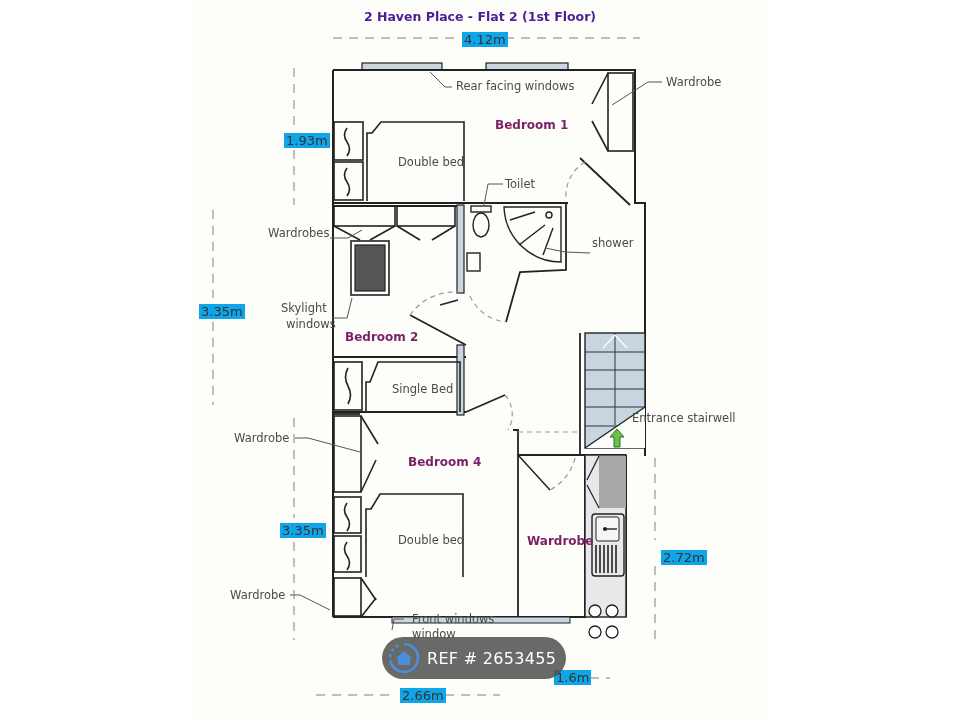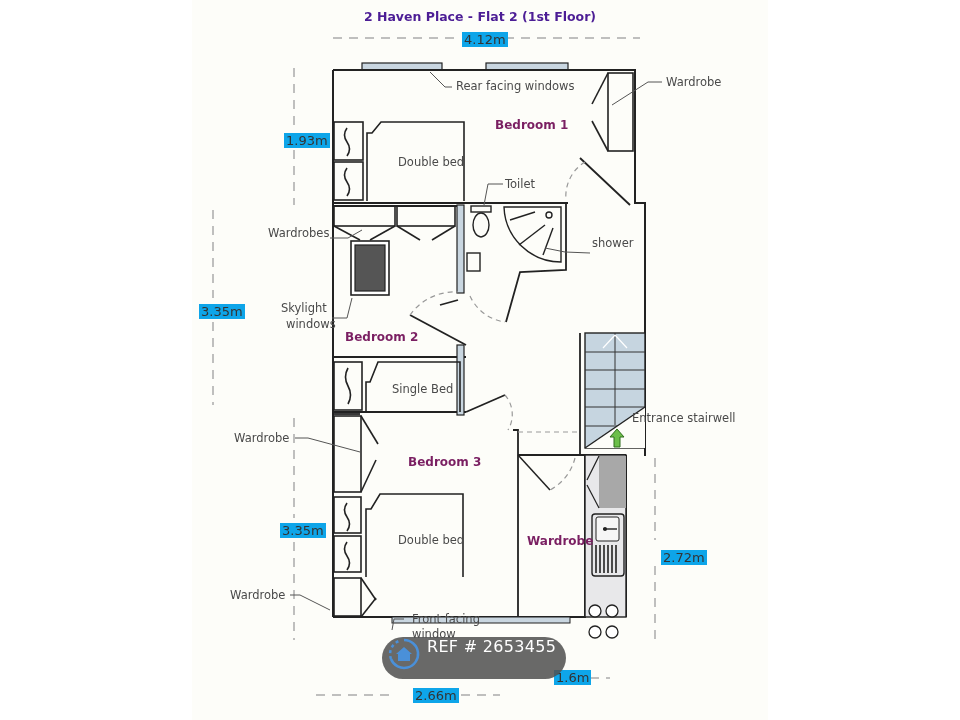--- a/index.html
+++ b/index.html
@@ -3,21 +3,21 @@
 <meta charset="utf-8">
 <style>
   html,body{margin:0;padding:0;}
   body{width:960px;height:720px;background:#ffffff;position:relative;overflow:hidden;font-family:"DejaVu Sans",sans-serif;}
   #canvas{position:absolute;left:192px;top:0;width:576px;height:720px;background:#fdfdf9;}
   svg{position:absolute;left:0;top:0;}
   .lbl{position:absolute;font-size:11.5px;color:#4a4a4a;white-space:nowrap;line-height:1.15;}
   .room{position:absolute;font-size:12px;font-weight:bold;color:#7a1f62;white-space:nowrap;}
   .dim{position:absolute;font-size:13px;color:#333;white-space:nowrap;background:#0ea5e9;padding:0 2px;}
   .title{position:absolute;left:0;width:960px;top:9px;text-align:center;font-size:12.5px;font-weight:bold;color:#4c1d95;}
-  .ref{position:absolute;left:382px;top:637px;width:184px;height:42px;border-radius:21px;background:rgba(80,80,80,0.86);color:#fff;display:flex;}
+  .ref{position:absolute;left:382px;top:637px;width:184px;height:42px;border-radius:21px;background:rgba(80,80,80,0.86);color:#fff;display:flex;align-items:center;}
   .ref-icon{width:34px;height:34px;margin-left:5px;position:relative;}
   .ref-text{font-size:16px;margin-left:6px;letter-spacing:0.3px;}
 </style>
 </head>
 <body>
 
 <div id="canvas"></div>
 
 <div class="title">2 Haven Place - Flat 2 (1st Floor)</div>
 
@@ -198,42 +198,42 @@
     <polyline points="290,595 300,595 330,610"></polyline>
     <polyline points="404,619 394,619 392,630"></polyline>
   </g>
 </svg>
 
 <div class="dim" style="left:462px;top:32px;">4.12m</div>
 <div class="dim" style="left:284px;top:133px;">1.93m</div>
 <div class="dim" style="left:199px;top:304px;">3.35m</div>
 <div class="dim" style="left:280px;top:523px;">3.35m</div>
 <div class="dim" style="left:661px;top:550px;">2.72m</div>
-<div class="dim" style="left:400px;top:688px;margin-left:13px;">2.66m</div>
+<div class="dim" style="left:400px;top:688px;">2.66m</div>
 <div class="dim" style="left:554px;top:670px;">1.6m</div>
 
 <div class="room" style="left:495px;top:118px;">Bedroom 1</div>
 <div class="room" style="left:345px;top:330px;">Bedroom 2</div>
-<div class="room" style="left:408px;top:455px;">Bedroom 3</div>
+<div class="room" style="left:408px;top:455px;">Bedroom 4</div>
 <div class="room" style="left:527px;top:534px;">Wardrobe</div>
 
 <div class="lbl" style="left:456px;top:80px;">Rear facing windows</div>
 <div class="lbl" style="left:666px;top:76px;">Wardrobe</div>
 <div class="lbl" style="left:398px;top:156px;">Double bed</div>
 <div class="lbl" style="left:505px;top:178px;">Toilet</div>
 <div class="lbl" style="left:592px;top:237px;">shower</div>
 <div class="lbl" style="left:268px;top:227px;">Wardrobes</div>
 <div class="lbl" style="left:281px;top:302px;">Skylight</div>
 <div class="lbl" style="left:286px;top:318px;">windows</div>
 <div class="lbl" style="left:392px;top:383px;text-align:center;">Single Bed</div>
 <div class="lbl" style="left:632px;top:412px;">Entrance stairwell</div>
 <div class="lbl" style="left:234px;top:432px;">Wardrobe</div>
 <div class="lbl" style="left:398px;top:534px;">Double bed</div>
 <div class="lbl" style="left:230px;top:589px;">Wardrobe</div>
-<div class="lbl" style="left:412px;top:613px;">Front facing</div>
+<div class="lbl" style="left:412px;top:613px;">Front windows</div>
 <div class="lbl" style="left:412px;top:628px;">window</div>
 
 <div class="ref">
   <span class="ref-icon">
     <svg width="34" height="34" viewBox="0 0 34 34">
       <path d="M17,3 A14,14 0 1 1 4,22" fill="none" stroke="#4a90d9" stroke-width="2.5"></path>
       <path d="M4,22 A14,14 0 0 1 12,4" fill="none" stroke="#4a90d9" stroke-width="2.5" stroke-dasharray="3,3"></path>
       <polygon points="17,10 25,17 23,17 23,24 11,24 11,17 9,17" fill="#4a90d9"></polygon>
     </svg>
   </span>

